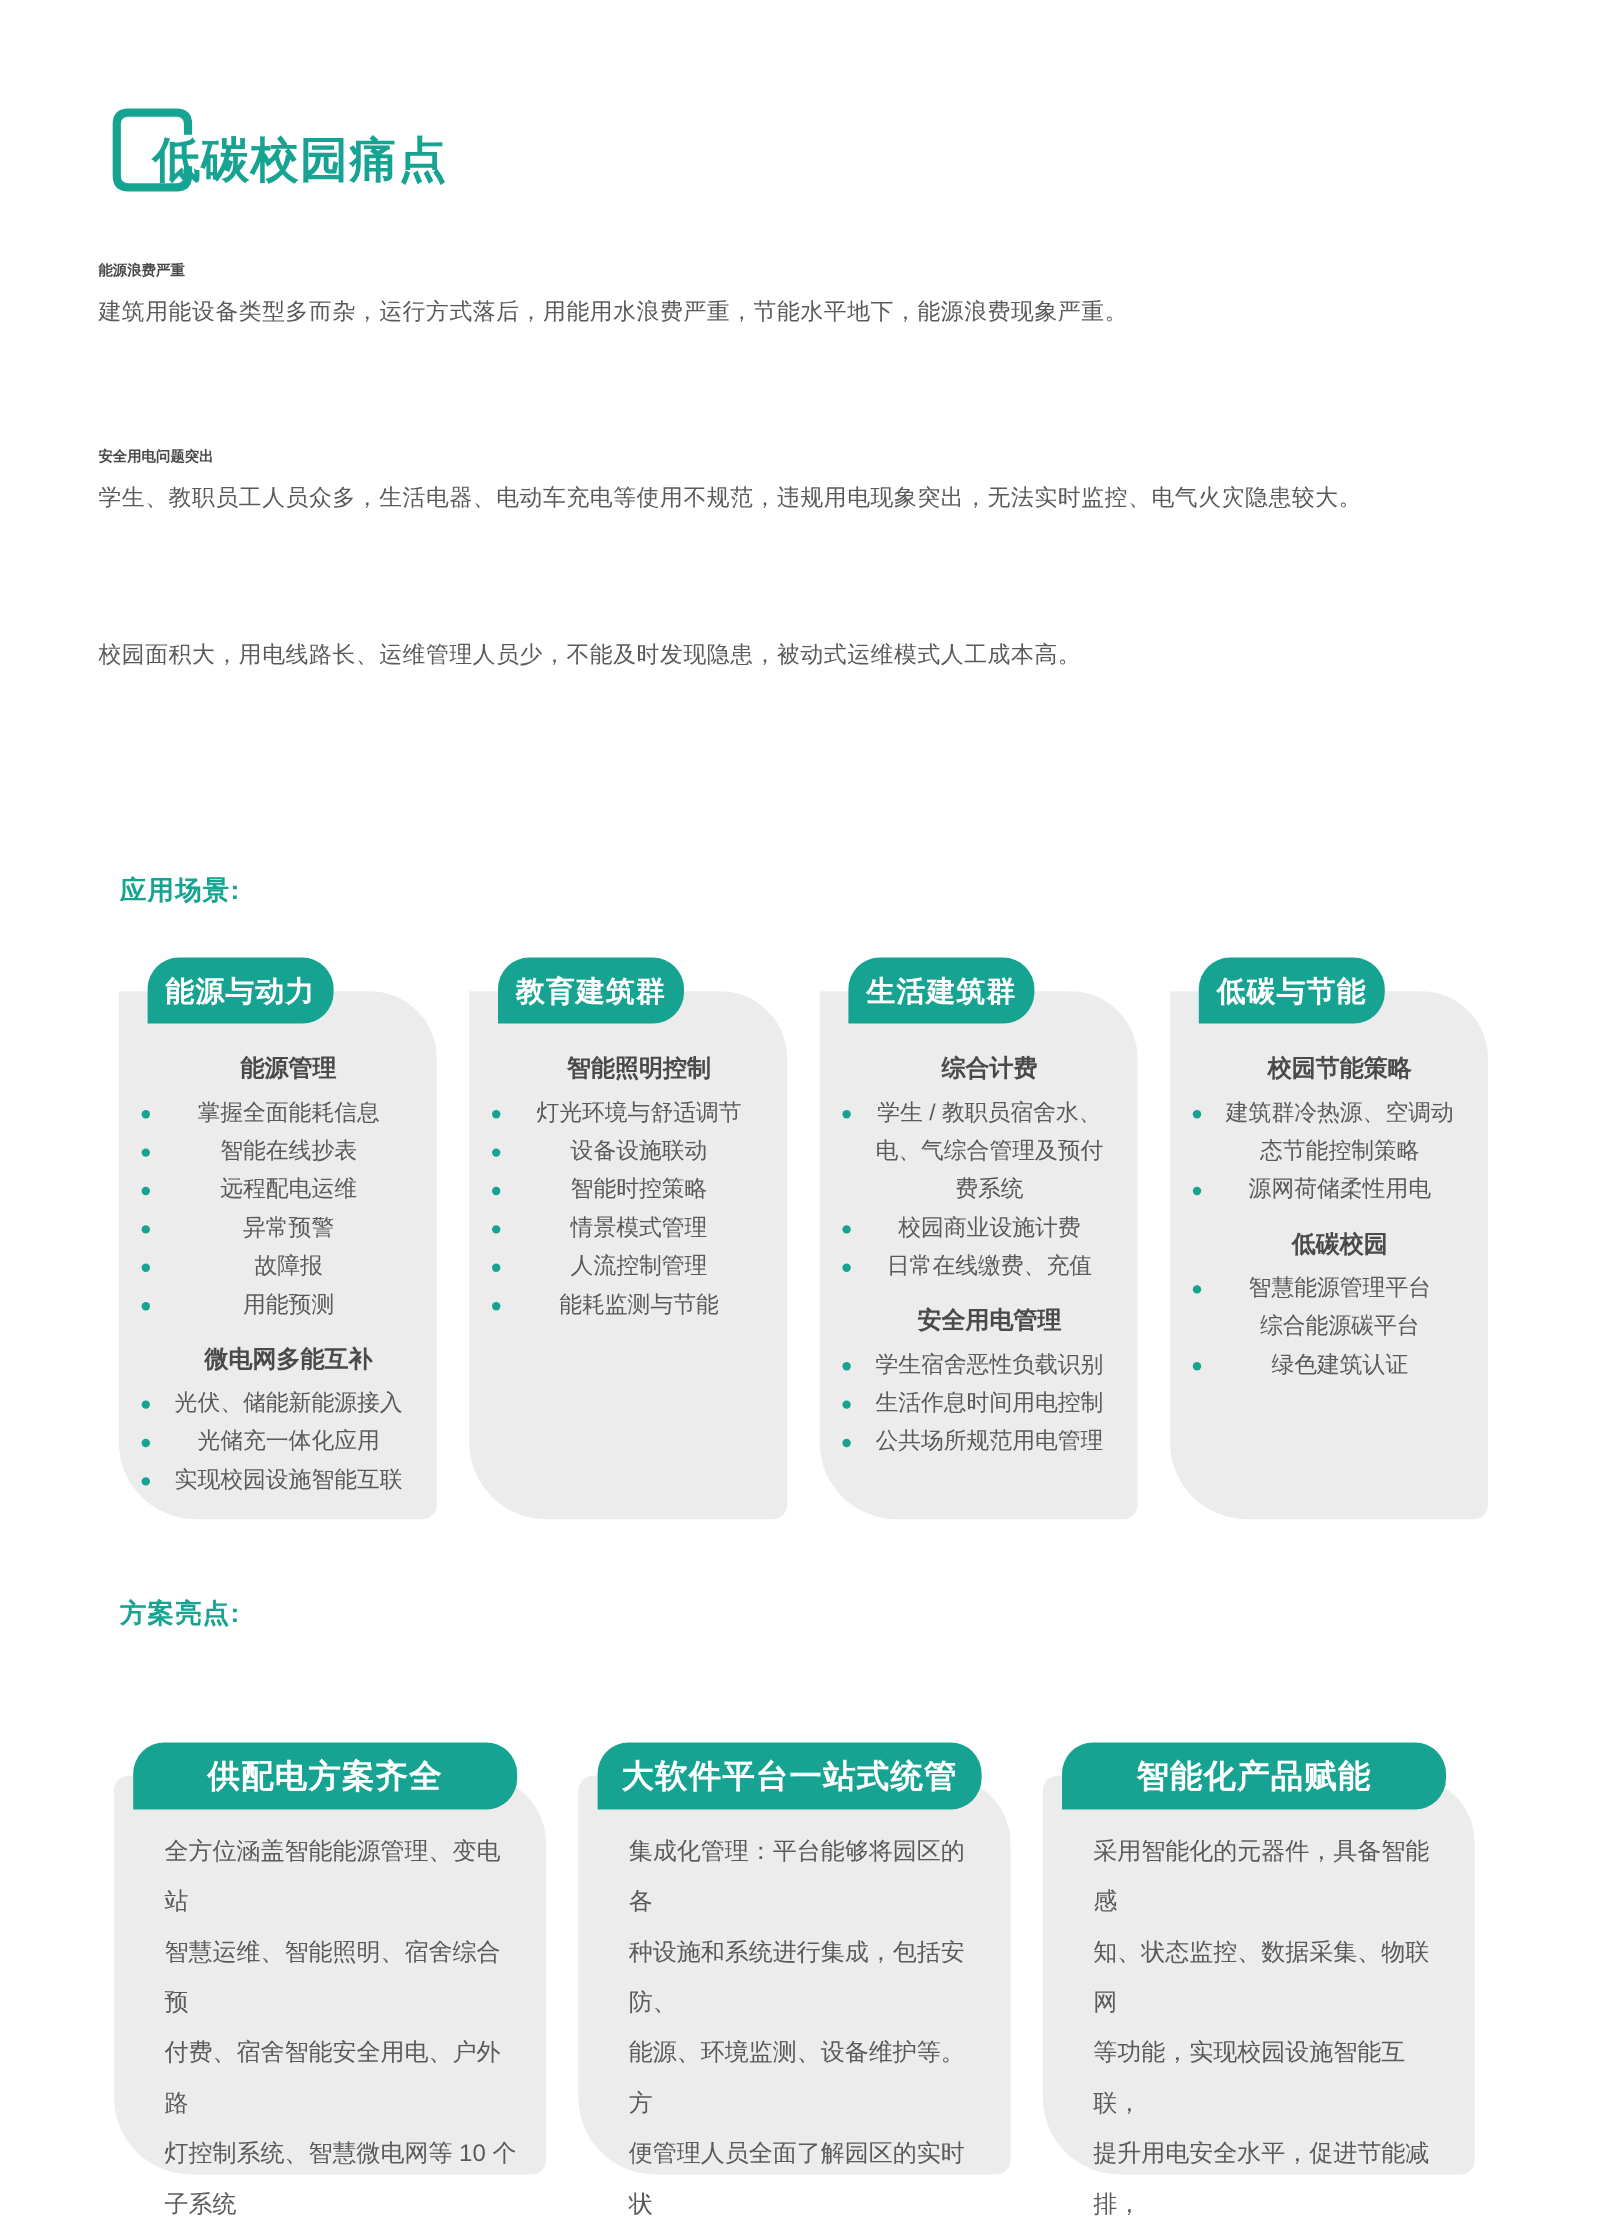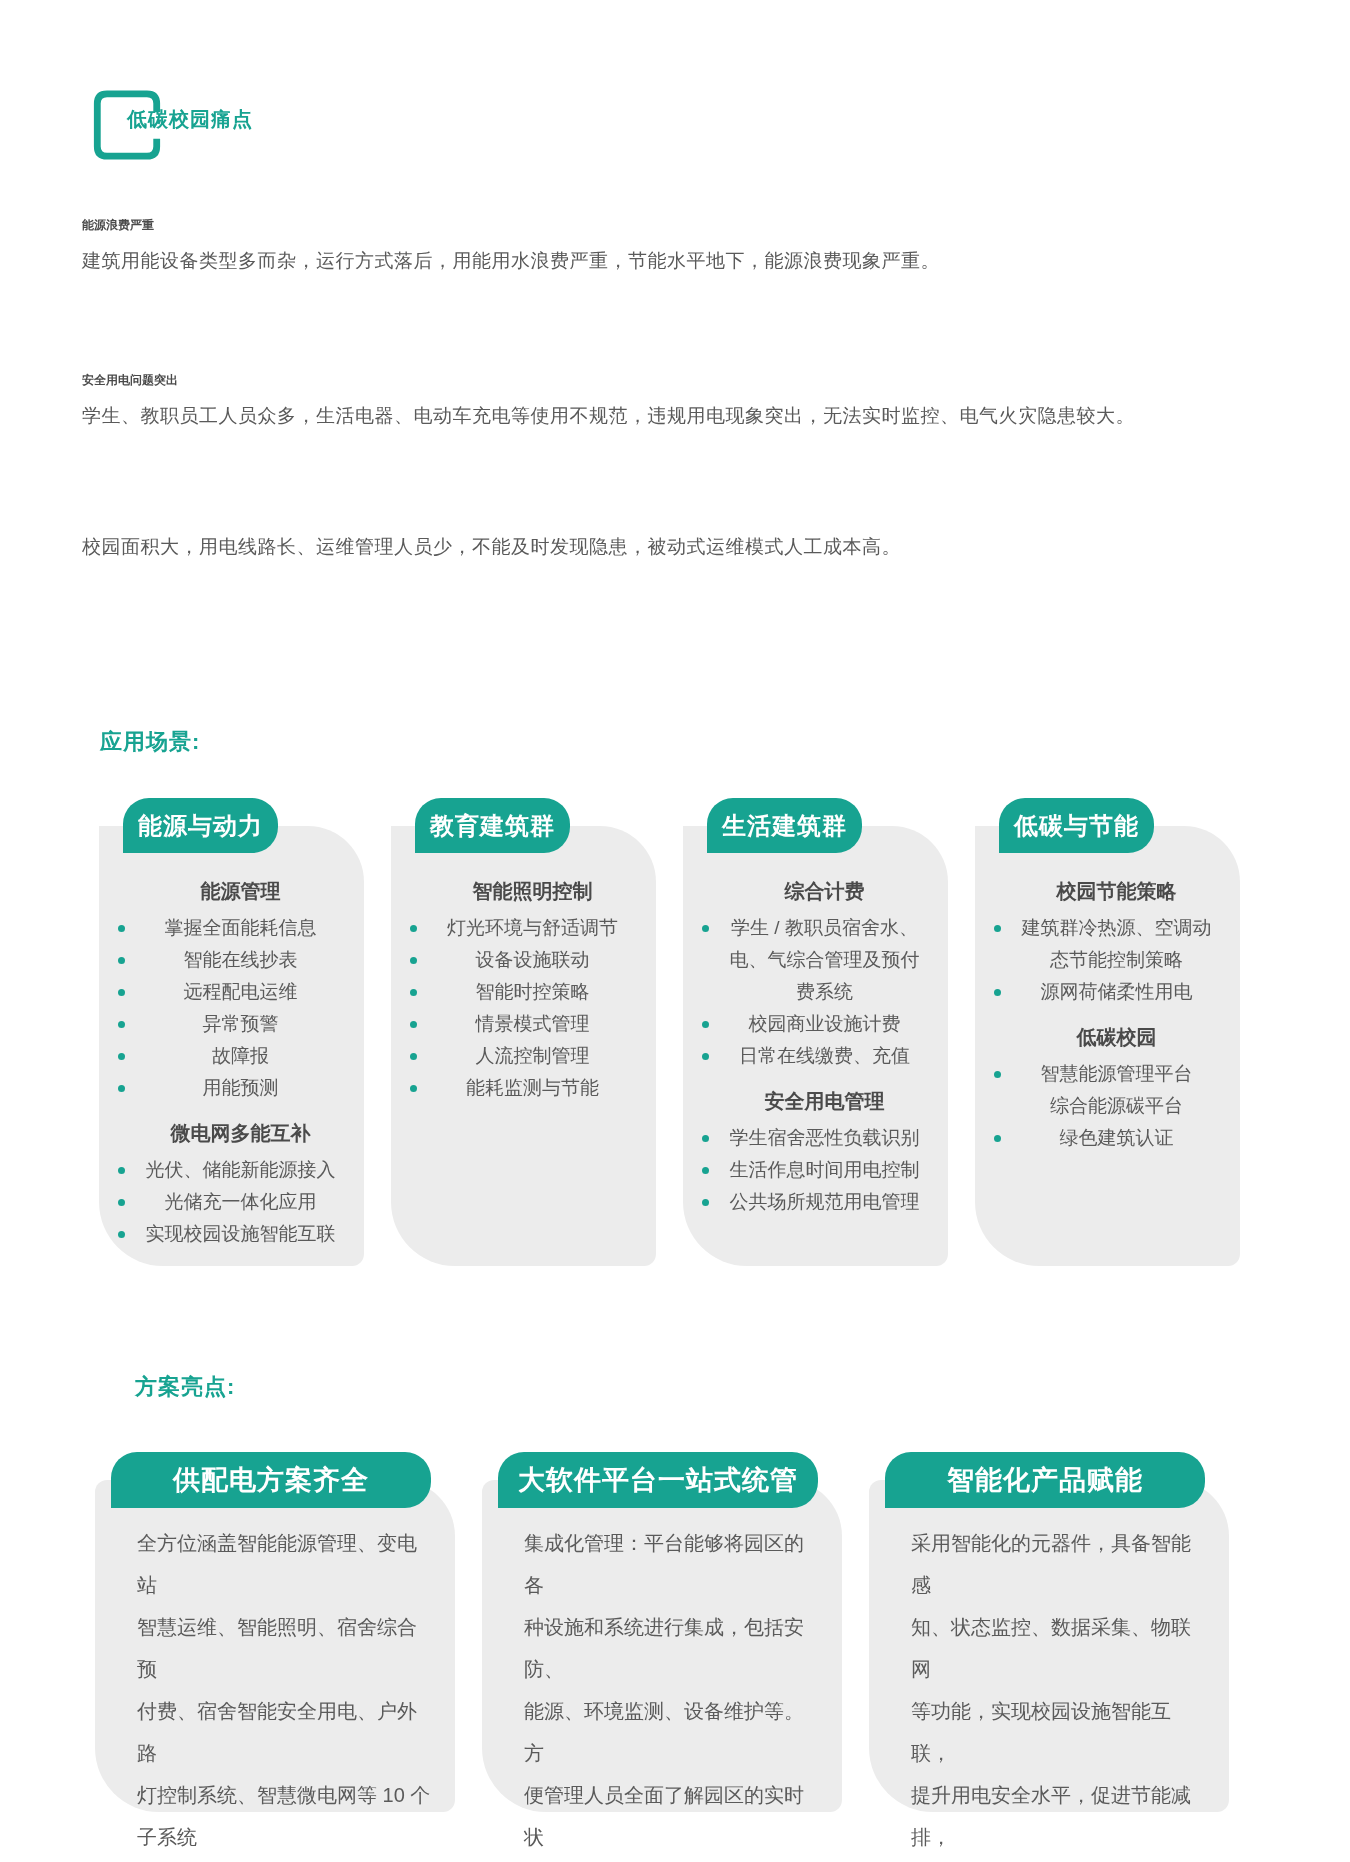--- a/index.html
+++ b/index.html
@@ -9,32 +9,32 @@
     --body-text:#5A5A5A;
   }
   *{margin:0;padding:0;box-sizing:border-box;}
   html,body{background:#fff;}
   body{font-family:"Liberation Sans","DejaVu Sans",sans-serif;}
   .page{position:relative;width:1350px;height:1862px;background:#fff;overflow:hidden;margin:0 auto;}
 
   
   .hdr{position:absolute;left:88px;top:86px;}
   .hdr svg{position:absolute;left:0;top:2px;}
-  .page-title{position:absolute;left:39px;top:20px;font-size:20px;font-weight:bold;color:var(--accent);white-space:nowrap;letter-spacing:1px;text-align:center;}
+  .page-title{position:absolute;left:39px;top:20px;font-size:40px;font-weight:bold;color:var(--accent);white-space:nowrap;letter-spacing:1px;text-align:center;}
 
   
   .pain-item{position:absolute;left:82px;width:1190px;}
   .pain-item h2{font-size:12px;line-height:26px;font-weight:bold;color:var(--heading);}
   .pain-item p{margin-top:10px;font-size:19px;line-height:26px;color:var(--body-text);letter-spacing:0.5px;}
   .pain-0{top:212px;} .pain-1{top:367px;} .pain-2{top:524px;}
 
   
   .sec-label{position:absolute;left:100px;font-size:22px;font-weight:bold;color:var(--accent);letter-spacing:1px;}
   .label-scenarios{top:727px;}
-  .label-highlights{top:1372px;margin-left:35px;}
+  .label-highlights{top:1330px;}
 
   
   .cards4{position:absolute;left:99px;top:798px;display:grid;grid-template-columns:repeat(4,265px);grid-column-gap:27px;}
   .badge{position:relative;z-index:2;display:flex;align-items:center;justify-content:center;
          background:var(--accent);color:#fff;font-weight:bold;border-radius:26px 26px 26px 0;}
   .sc-badge{width:155px;height:55px;margin-left:24px;font-size:24px;letter-spacing:1px;}
   .sc-body{position:relative;z-index:1;margin-top:-27px;height:440px;background:var(--card-bg);
            border-radius:0 56px 12px 64px;padding:50px 16px 0 34px;text-align:center;}
   .sc-body h3{font-size:20px;line-height:30px;font-weight:bold;color:var(--heading);margin-bottom:6px;}
   .sc-body h3.h2nd{margin-top:14px;}

